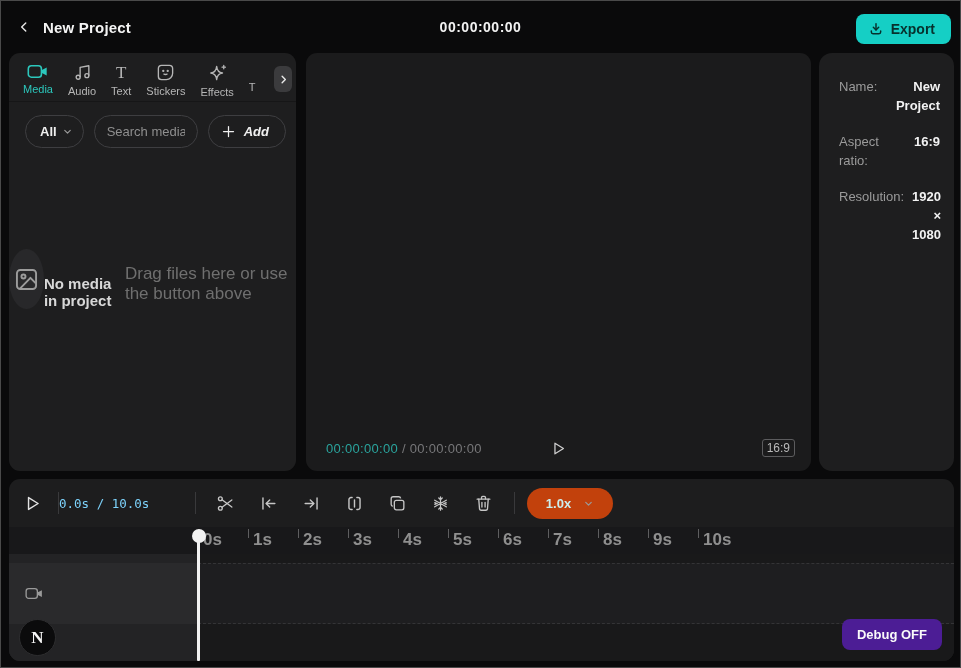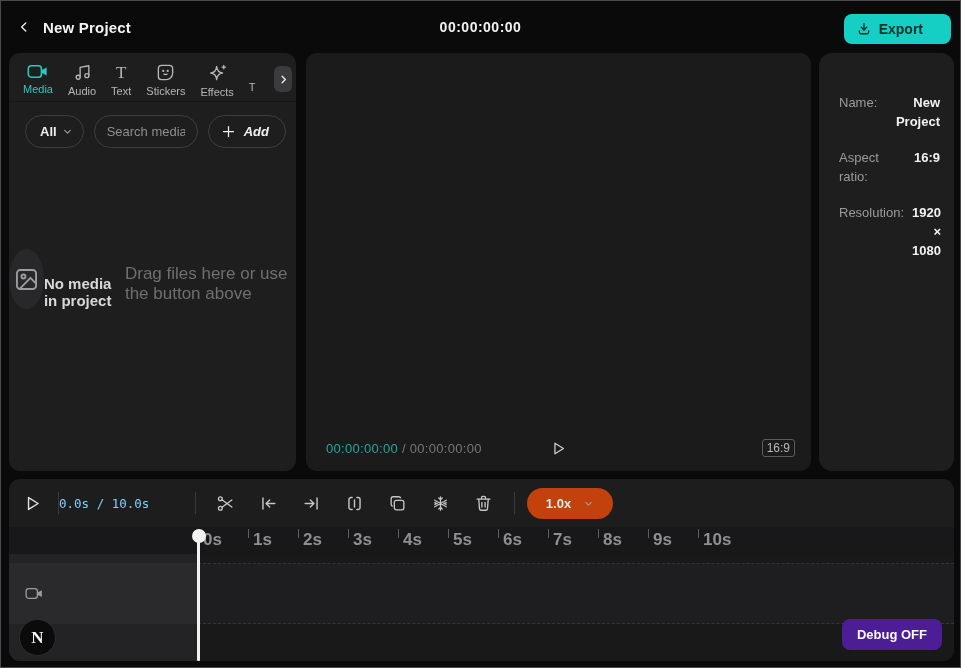--- a/index.html
+++ b/index.html
@@ -6,27 +6,27 @@
   html,body { width:961px; height:668px; }
   body { font-family:"Liberation Sans", sans-serif; background:#0a0a0b; }
   .window { position:relative; width:961px; height:668px; background:#0a0a0b; border:1px solid #4a4a4a; overflow:hidden; }
 
   
   .topbar { position:absolute; left:0; top:0; width:100%; height:52px; }
   .back-title { position:absolute; left:14px; top:0; height:52px; display:flex; align-items:center; gap:10px; }
   .back-btn { width:18px; height:18px; display:flex; align-items:center; justify-content:center; cursor:pointer; }
   .proj-title { color:#f4f4f4; font-size:15px; font-weight:700; letter-spacing:.2px; }
   .timecode { position:absolute; left:0; right:0; top:0; height:52px; display:flex; align-items:center; justify-content:center; color:#f2f2f2; font-size:14px; font-weight:600; letter-spacing:.5px; }
-  .export-btn { position:absolute; right:9px; top:13px; height:30px; padding:0 28px 0 12px; background:#15cfc5; border:none; border-radius:8px; display:flex; align-items:center; gap:7px; color:#07312d; font-size:14px; font-weight:700; cursor:pointer; }
+  .export-btn { position:absolute; right:9px; top:13px; height:30px; padding:0 16px 0 12px; background:#15cfc5; border:none; border-radius:8px; display:flex; align-items:center; gap:7px; color:#07312d; font-size:14px; font-weight:700; cursor:pointer; }
 
   
   .panel { position:absolute; background:#1e1e1f; border-radius:11px; }
   .media-panel { left:8px; top:52px; width:287px; height:418px; }
   .preview-panel { left:305px; top:52px; width:505px; height:418px; background:#1b1b1c; }
-  .props-panel { left:818px; top:52px; width:135px; height:418px; border-radius:13px; padding:40px 14px 0 20px; }
+  .props-panel { left:818px; top:52px; width:135px; height:418px; border-radius:13px; padding:24px 14px 0 20px; }
 
   
   .tabs { position:relative; display:flex; gap:15px; padding:10px 0 8px 14px; border-bottom:1px solid #161617; overflow:hidden; height:49px; }
   .tab { display:flex; flex-direction:column; align-items:center; gap:3px; color:#b6b6b6; font-size:11px; cursor:pointer; flex:none; }
   .tab .glyph { height:20px; display:flex; align-items:flex-end; }
   .tab.active { color:#2cc8bd; }
   .tab-text-t { font-family:"Liberation Serif", serif; font-size:17px; line-height:19px; color:#b6b6b6; }
   .tabs-scroll { position:absolute; right:4px; top:13px; width:18px; height:26px; background:#3b3b3d; border:none; border-radius:6px; color:#e8e8e8; display:flex; align-items:center; justify-content:center; cursor:pointer; }
 
   

